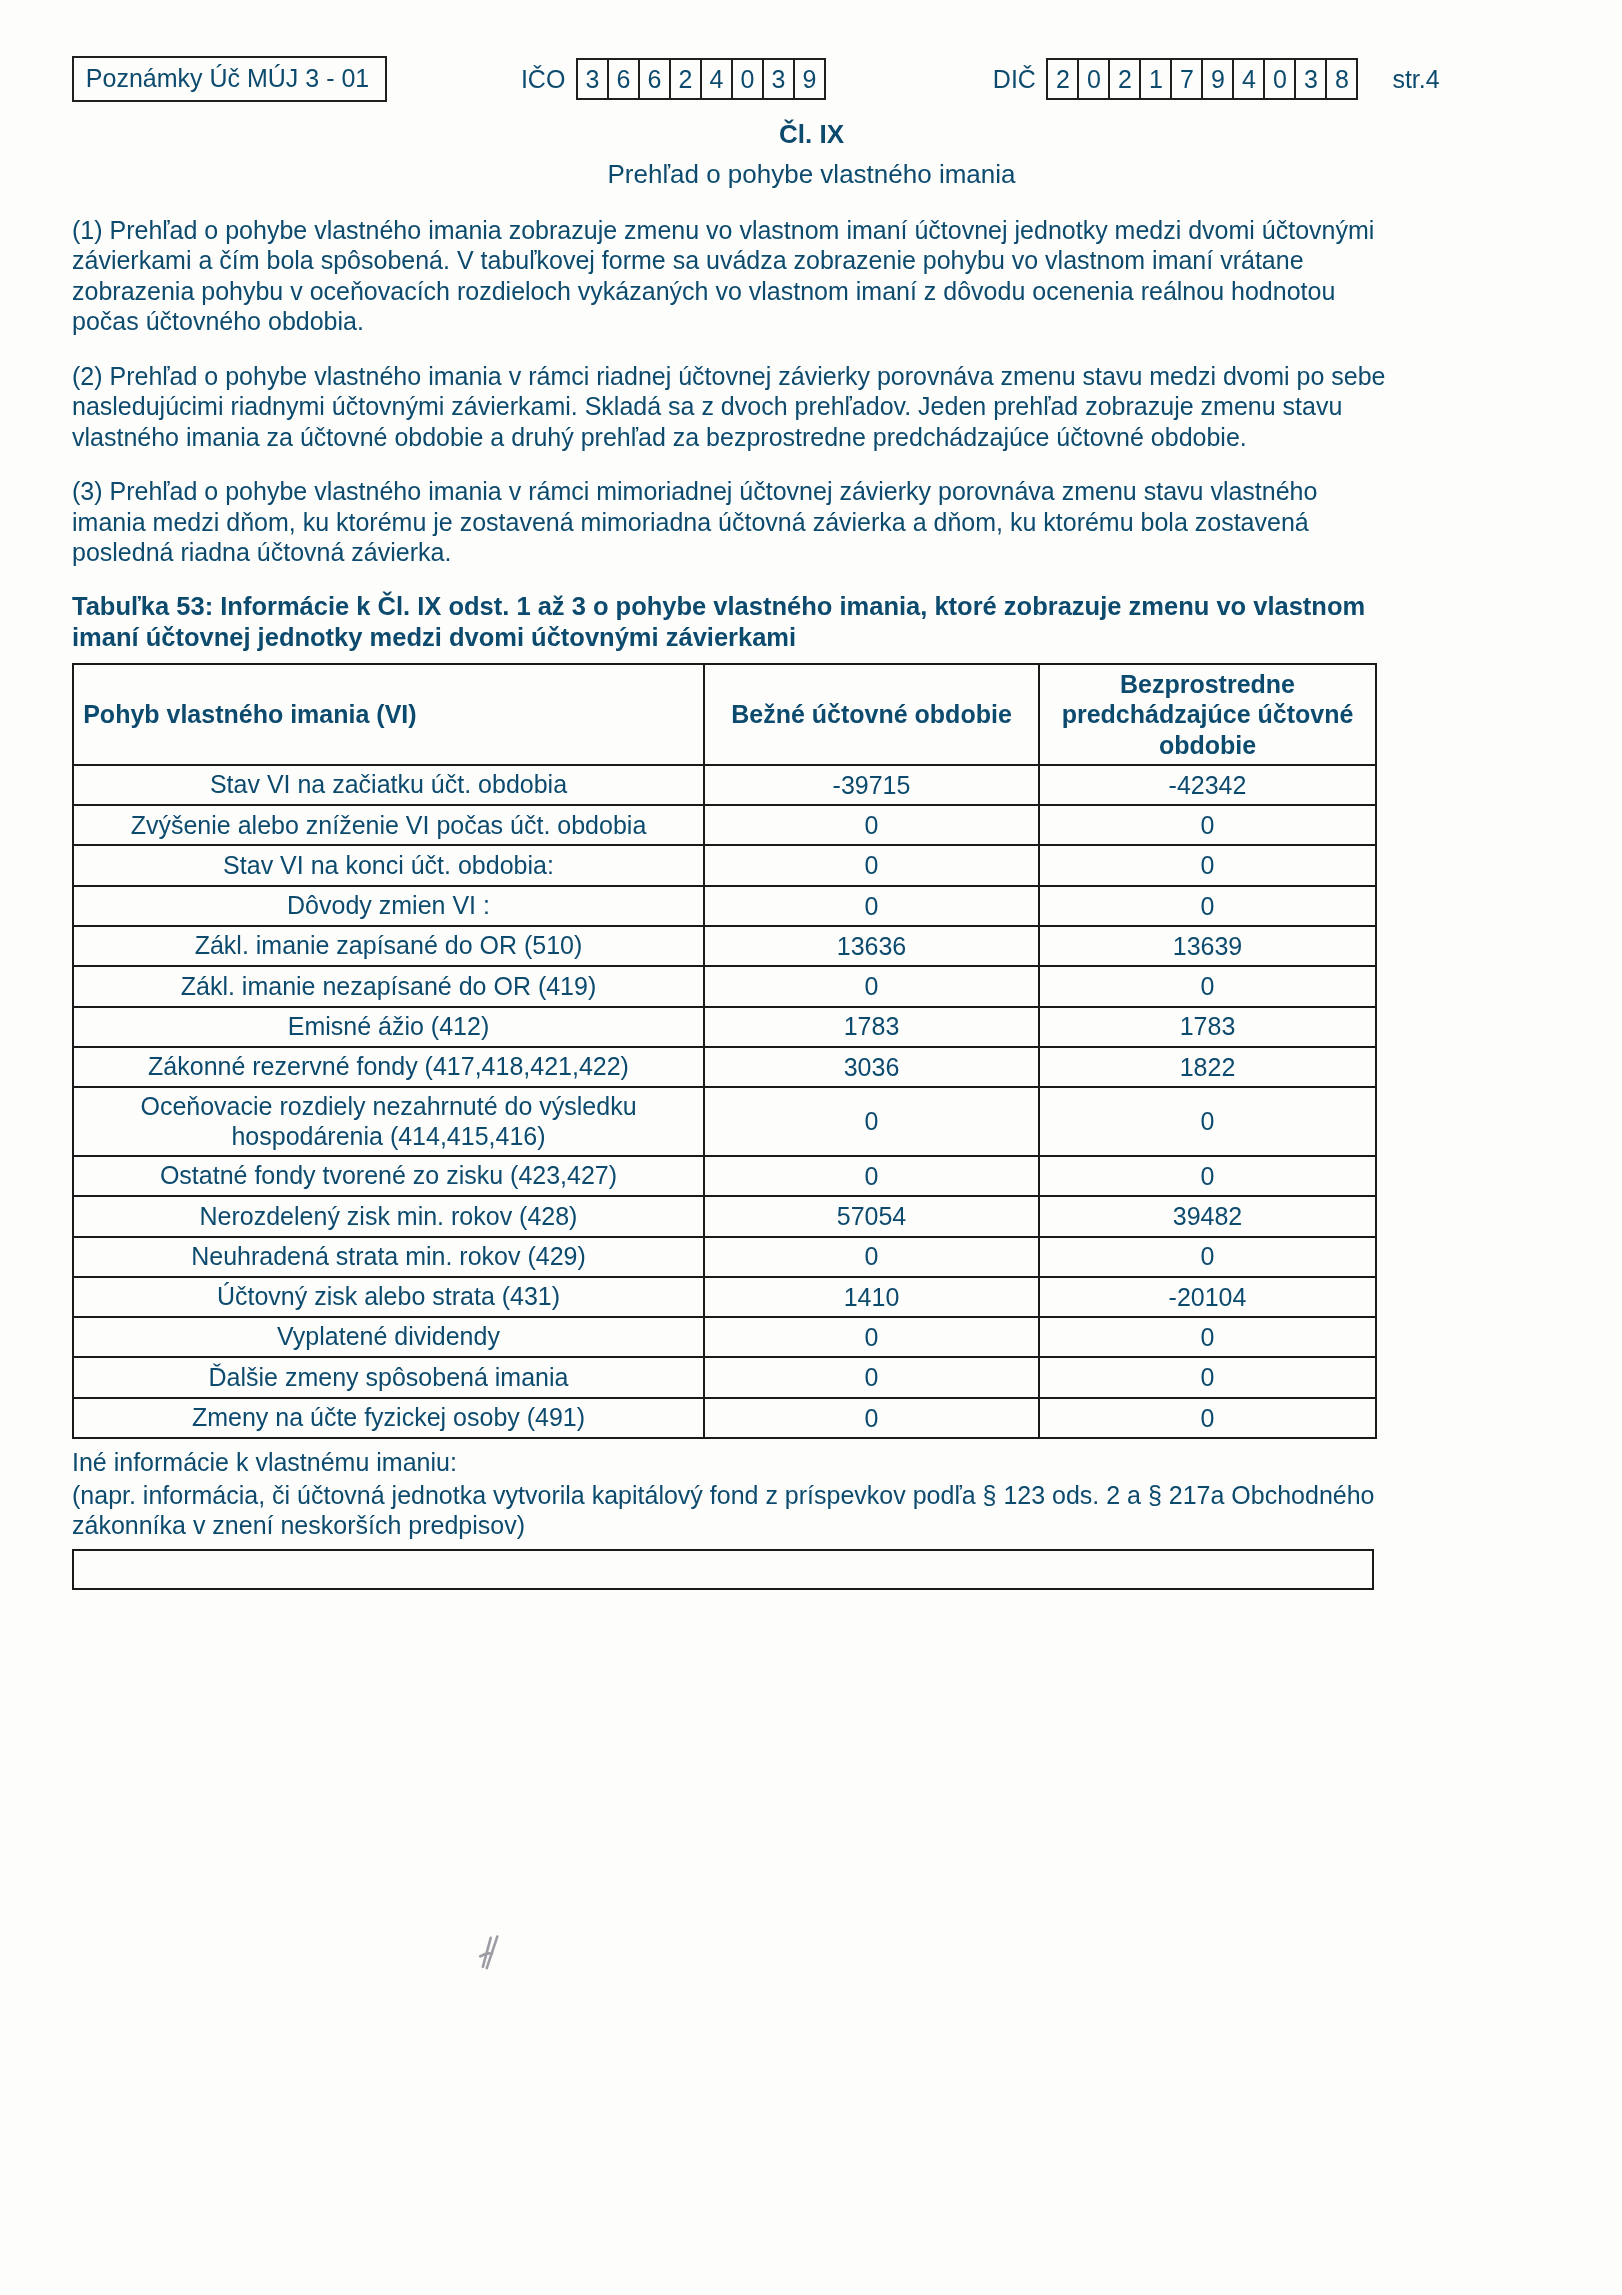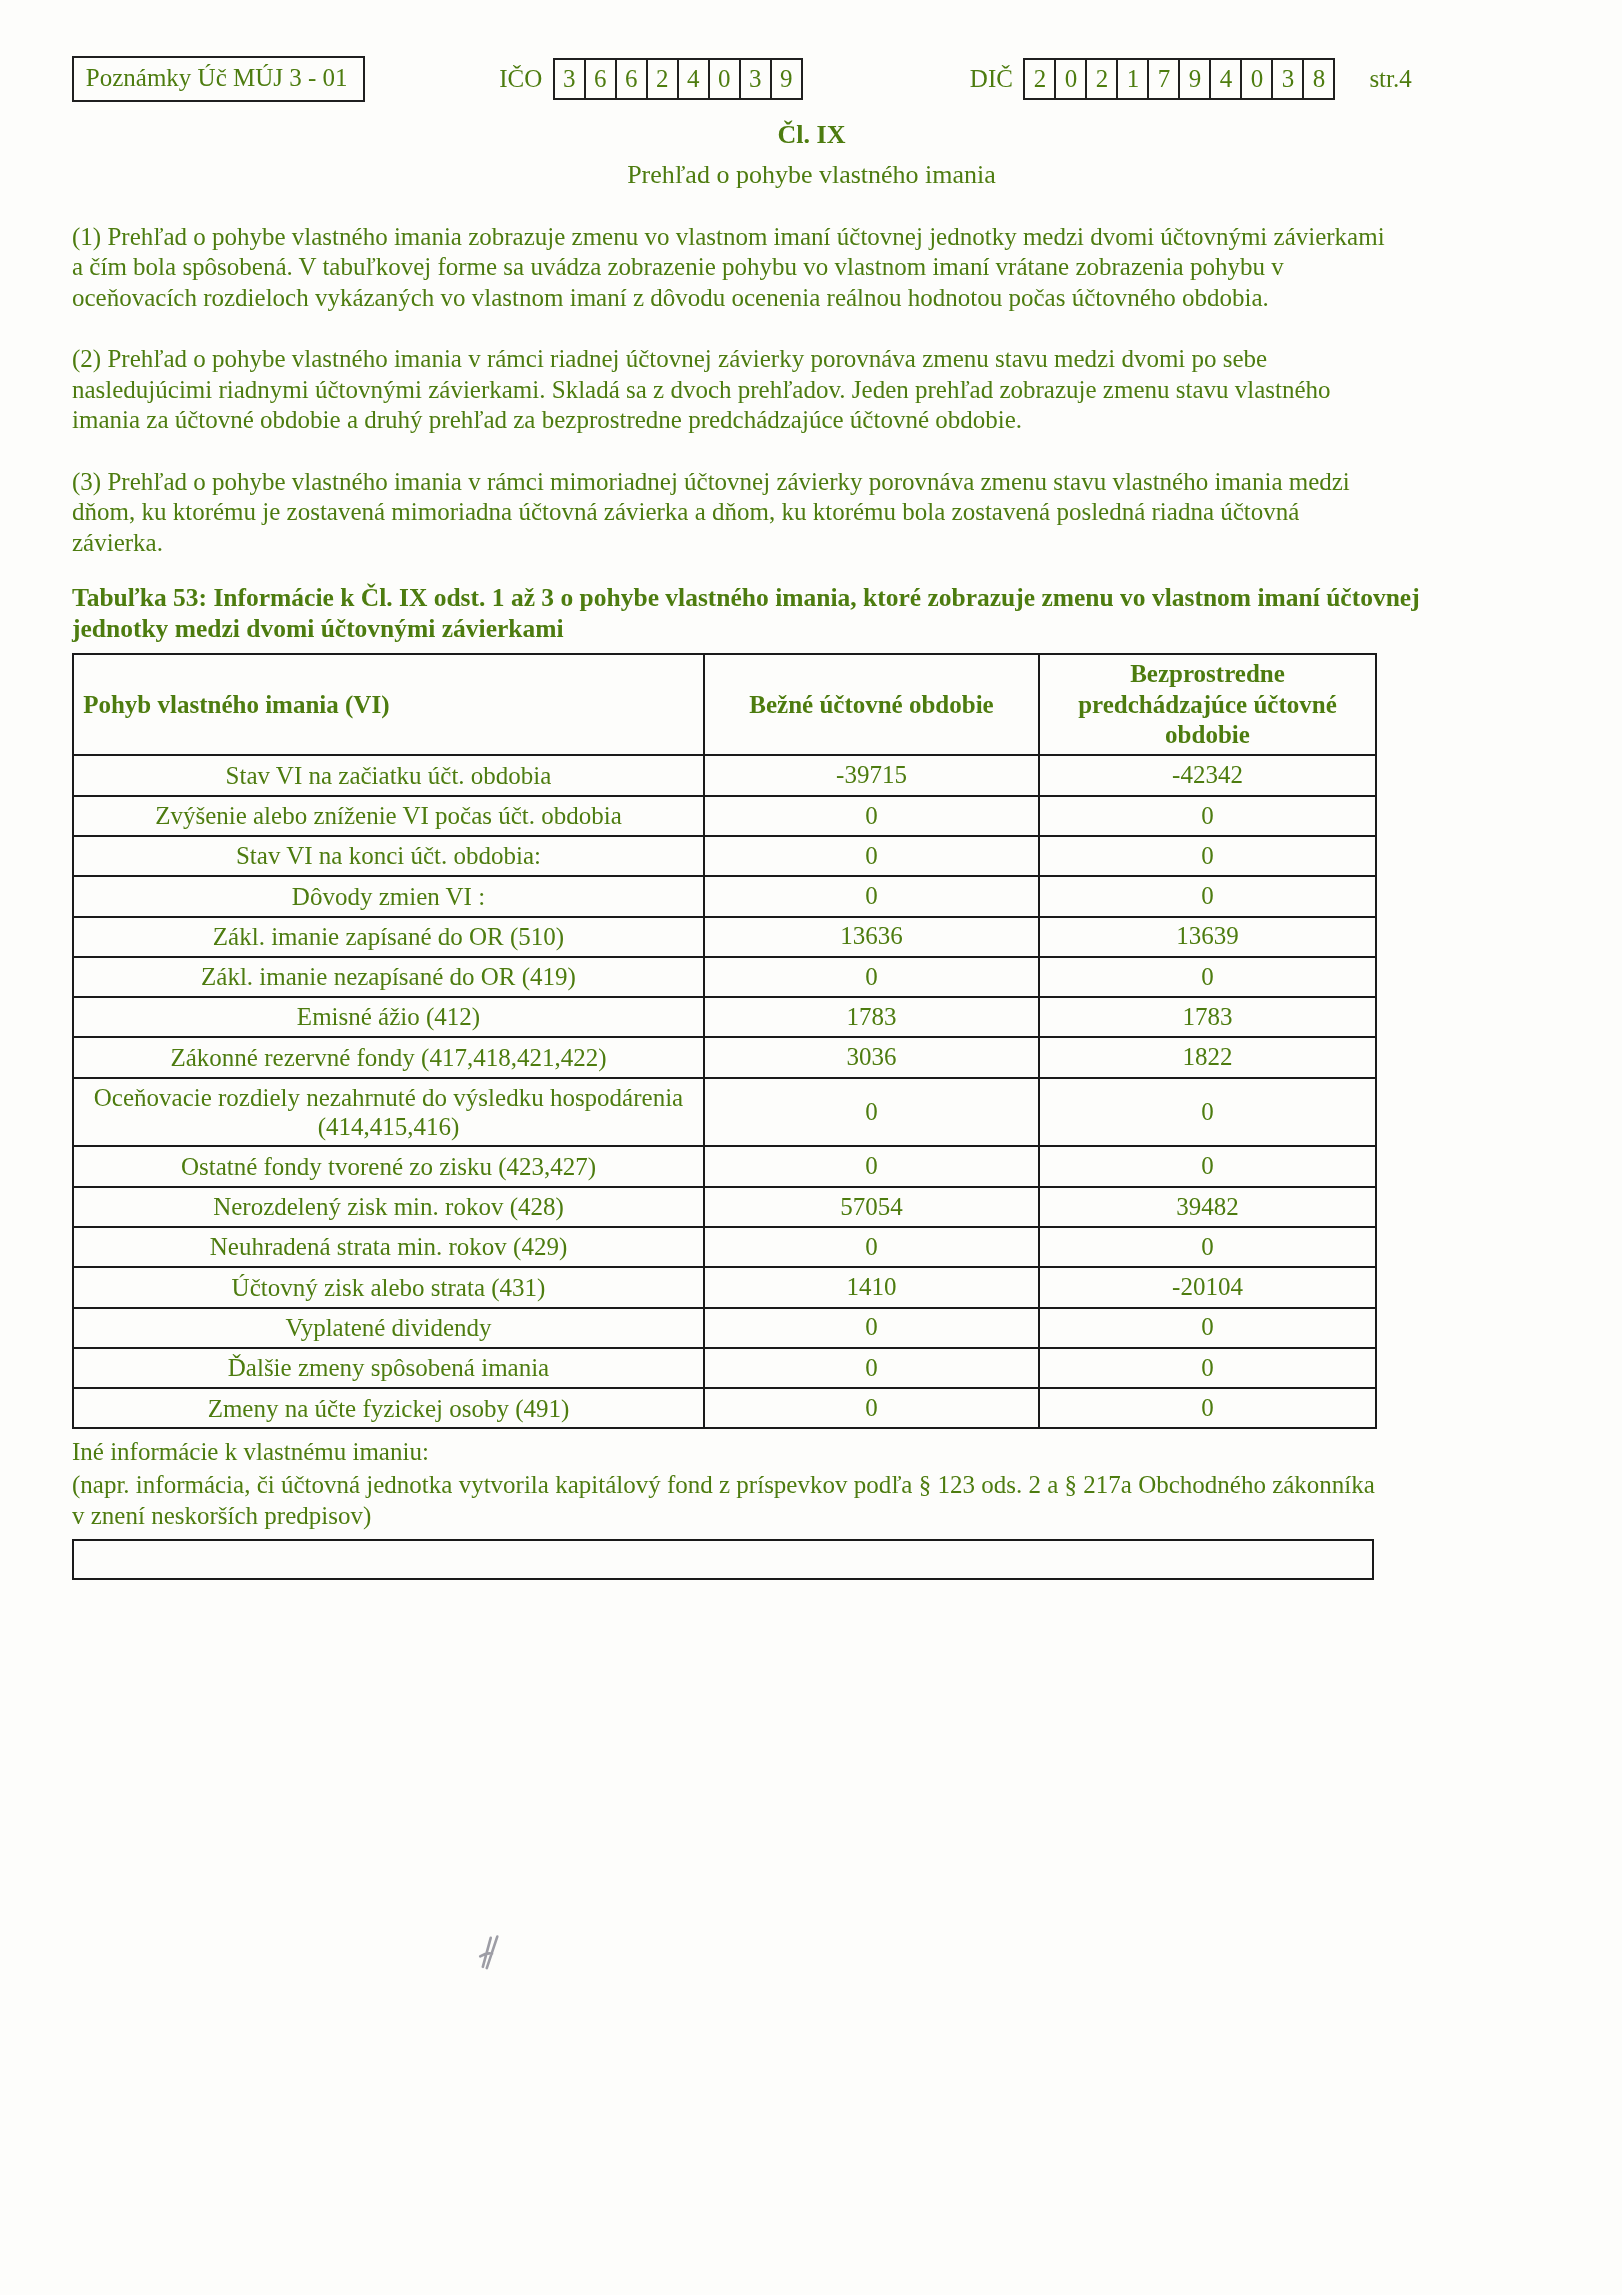--- a/index.html
+++ b/index.html
@@ -5,22 +5,22 @@
   html, body {
     margin: 0;
     padding: 0;
     background: #fbfbf8;
   }
   .page {
     position: relative;
     width: 1623px;
     height: 2295px;
     background: #fdfdfb;
-    color: #4d7c0f;
-    font-family: Liberation Serif, serif;
+    color: #0c4a6e;
+    font-family: Liberation Sans, sans-serif;
     font-size: 25px;
     line-height: 1.22;
     overflow: hidden;
   }
   .content {
     position: absolute;
     left: 72px;
     top: 56px;
     width: 1479px;
   }
@@ -64,21 +64,21 @@
     font-size: 26px;
   }
   .page-subtitle {
     margin-top: 8px;
     text-align: center;
     font-size: 26px;
   }
 
   
   .paragraph {
-    margin-top: 31px;
+    margin-top: 24px;
     width: 1315px;
   }
 
   
   .table-caption {
     margin-top: 23.6px;
     width: 1348px;
     font-weight: bold;
     font-size: 25.5px;
   }

